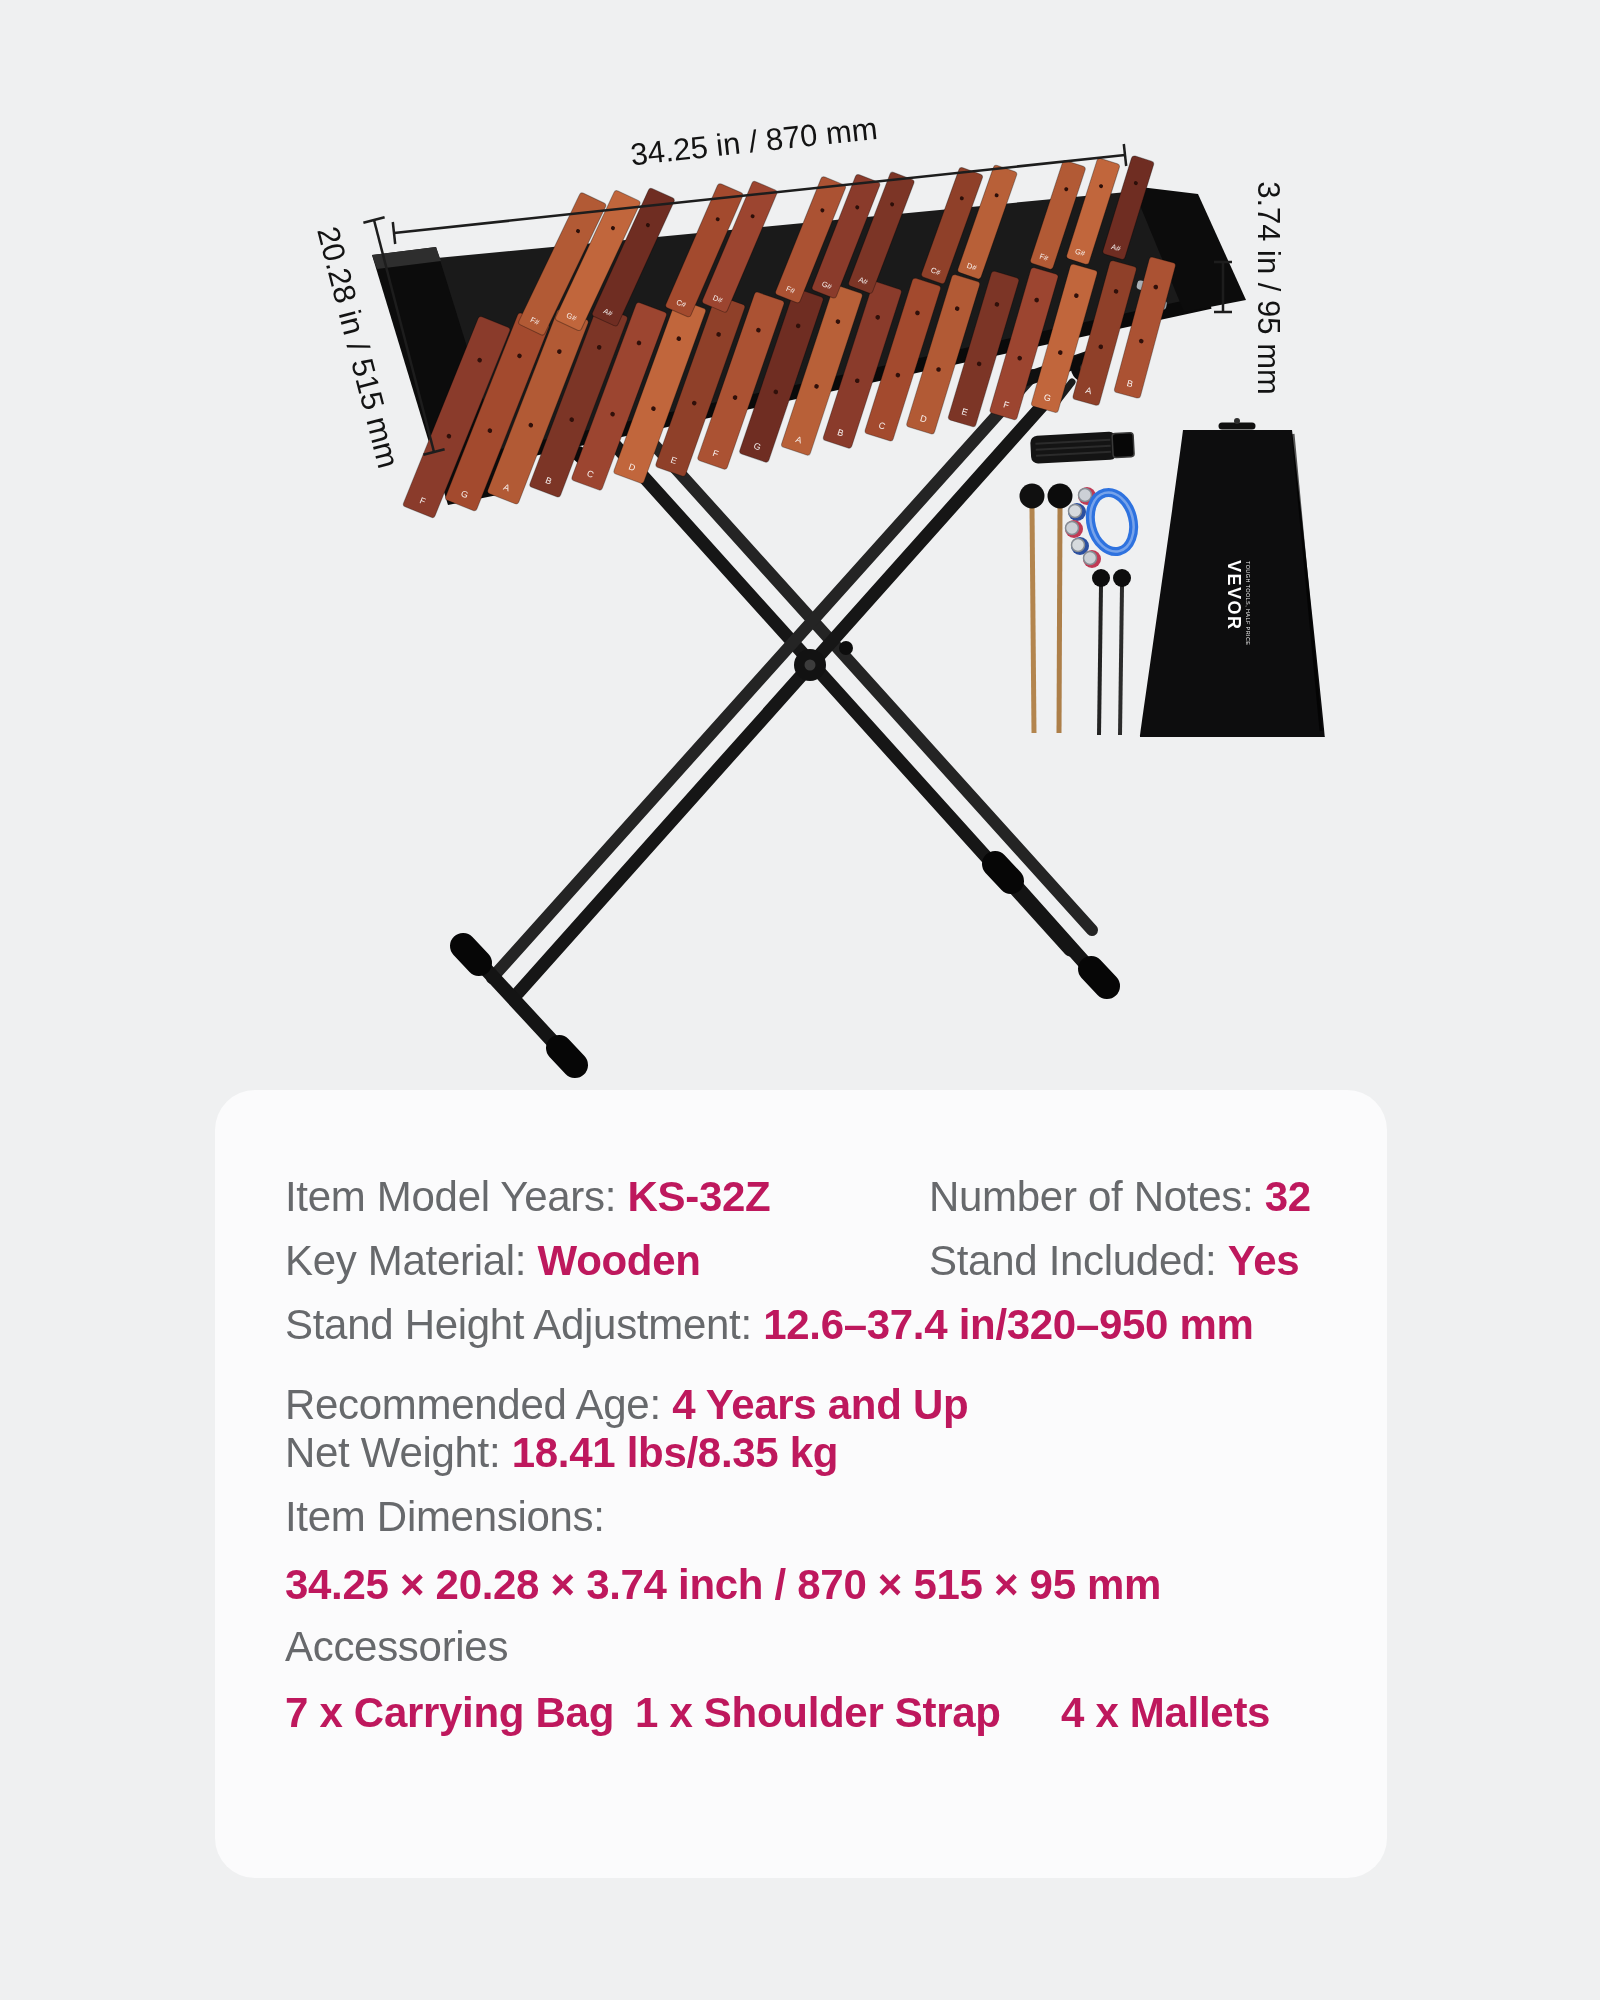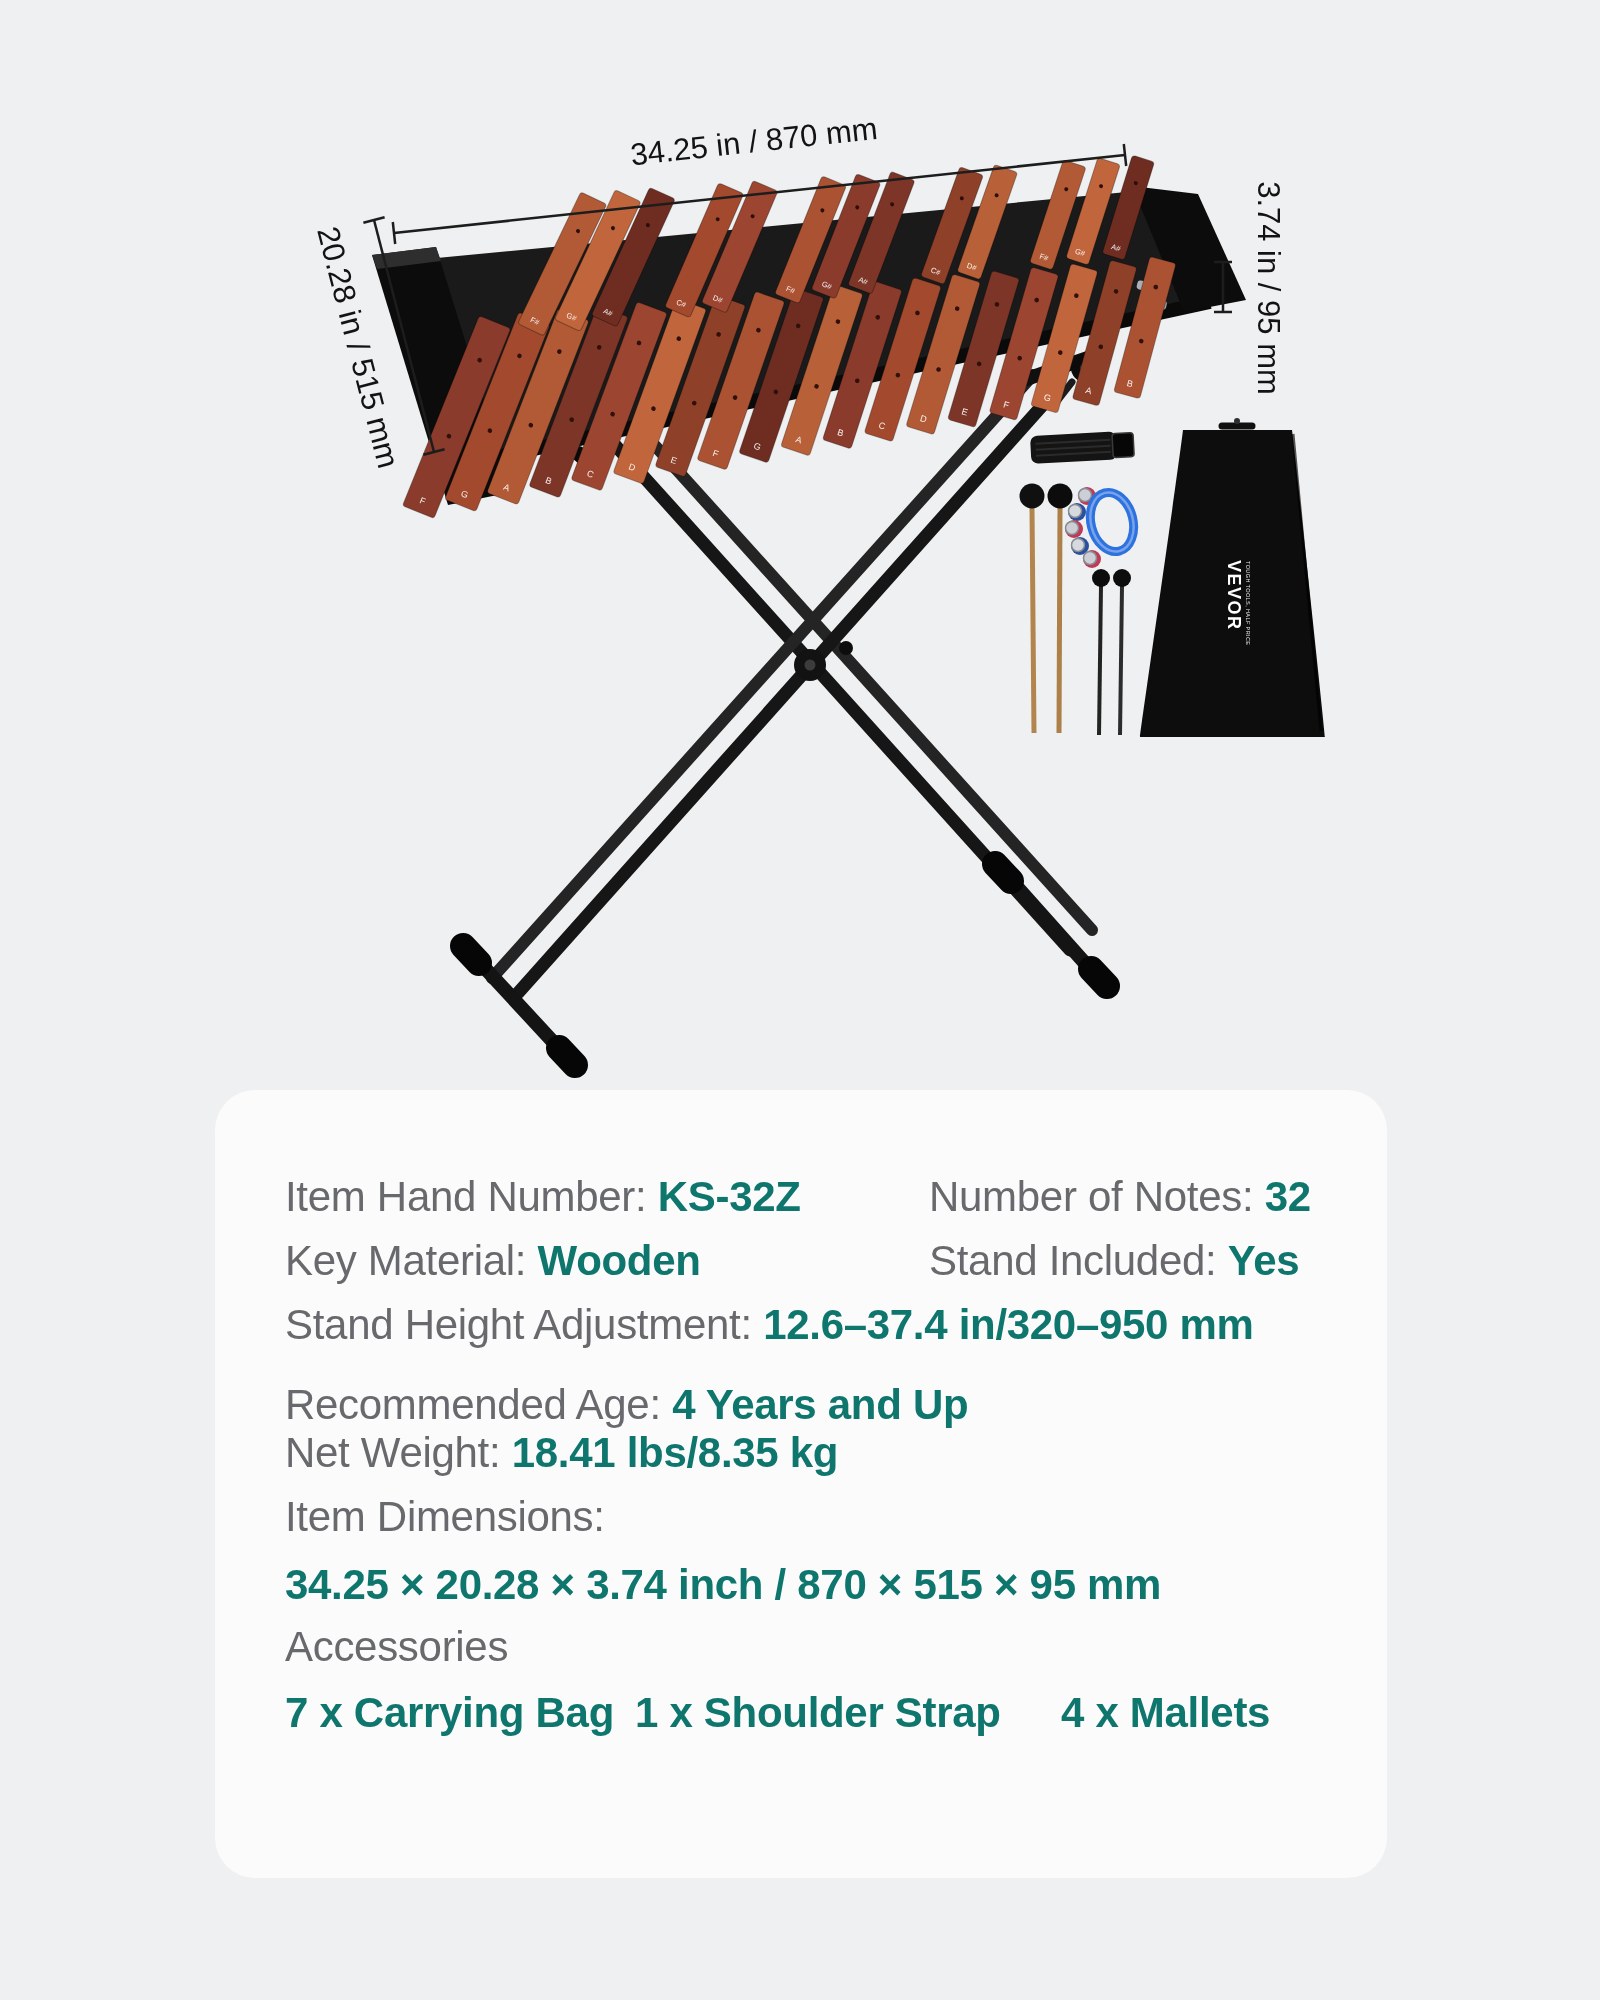--- a/index.html
+++ b/index.html
@@ -7,21 +7,21 @@
         font-family:"Liberation Sans",sans-serif;}
   .hero{position:absolute;left:0;top:0;}
   .dim-label{font-family:"Liberation Sans",sans-serif;font-size:31px;font-weight:500;fill:#131313;}
   .bag-logo{font-family:"Liberation Sans",sans-serif;font-weight:700;fill:#ffffff;letter-spacing:1.5px;}
   .bag-slogan{font-family:"Liberation Sans",sans-serif;font-weight:400;fill:#e8e8e8;letter-spacing:.4px;}
   .card{position:absolute;left:215px;top:1090px;width:1172px;height:788px;
         background:#fbfbfc;border-radius:40px;}
   .row{position:absolute;left:70px;width:1032px;height:62px;font-size:42px;line-height:62px;
        white-space:nowrap;letter-spacing:-0.3px;}
   .lbl{color:#67696c;font-weight:400;}
-  .val{color:#0f766e;font-weight:700;}
+  .val{color:#be185d;font-weight:700;}
   .colR{position:absolute;left:644px;top:0;}
   .c2{position:absolute;left:350px;top:0;text-align:center;}
   .c3{position:absolute;left:776px;top:0;}
 </style>
 </head>
 <body>
 
 <div class="page">
 
   <svg class="hero" width="1600" height="1080" viewBox="0 0 1600 1080">
@@ -306,21 +306,21 @@
       <line x1="1214" y1="312" x2="1232" y2="312"></line>
     </g>
     <text class="dim-label" text-anchor="middle" transform="translate(755,152) rotate(-6.2)">34.25 in / 870 mm</text>
     <text class="dim-label" text-anchor="middle" transform="translate(348,350) rotate(75.5)">20.28 in / 515 mm</text>
     <text class="dim-label" text-anchor="middle" transform="translate(1258,288) rotate(90)">3.74 in / 95 mm</text>
   </svg>
 
   <div class="card">
 
     <div class="row" style="top:76px">
-      <span class="lbl">Item Hand Number: </span><span class="val">KS-32Z</span>
+      <span class="lbl">Item Model Years: </span><span class="val">KS-32Z</span>
       <span class="colR"><span class="lbl">Number of Notes: </span><span class="val">32</span></span>
     </div>
 
     <div class="row" style="top:140px">
       <span class="lbl">Key Material: </span><span class="val">Wooden</span>
       <span class="colR"><span class="lbl">Stand Included: </span><span class="val">Yes</span></span>
     </div>
 
     <div class="row" style="top:204px">
       <span class="lbl">Stand Height Adjustment: </span><span class="val">12.6–37.4 in/320–950 mm</span>

